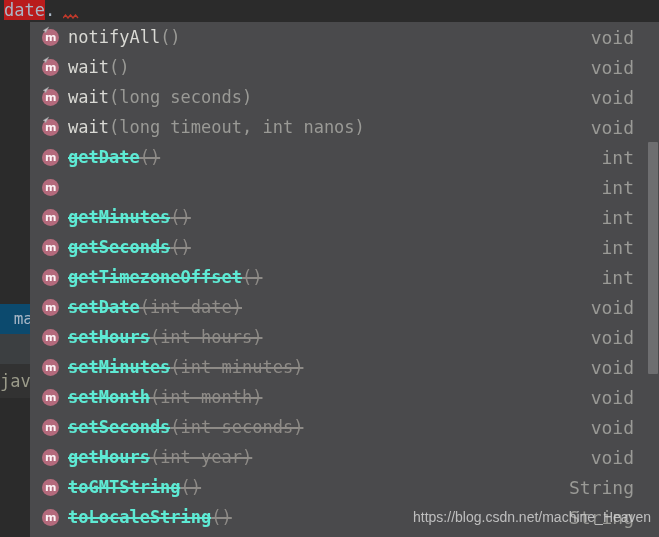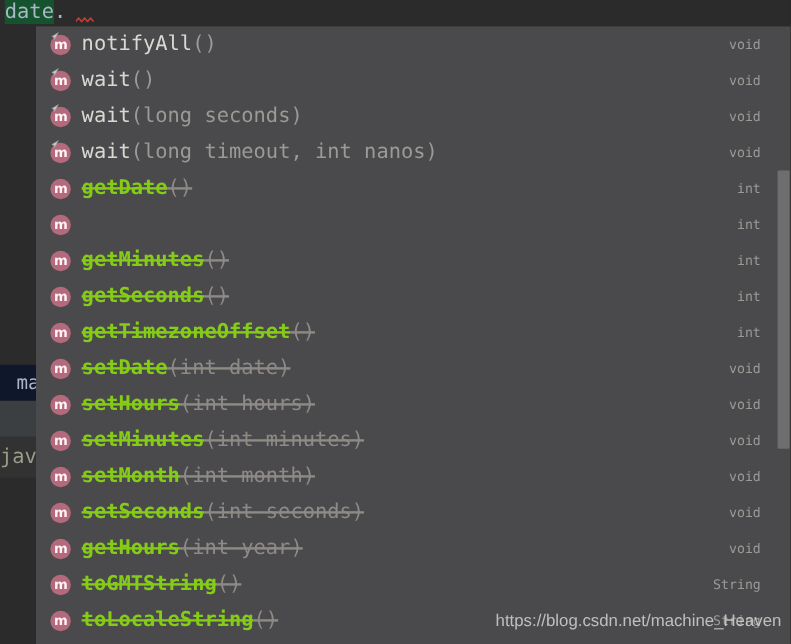--- a/index.html
+++ b/index.html
@@ -31,21 +31,21 @@
     white-space: pre;
     color: #a9b7c6;
   }
   .code-line-1 {
     top: 0px;
     left: 4px;
     height: 21px;
     line-height: 21px;
   }
   .ident-hl {
-    background: #14532d;
+    background: #b91c1c;
     color: #a9b7c6;
   }
   .dot {
     color: #a9b7c6;
   }
   .squiggle {
     position: absolute;
     left: 63px;
     top: 14px;
     width: 20px;
@@ -53,21 +53,21 @@
     overflow: hidden;
   }
   .squiggle svg { display: block; }
 
   .editor-row-a {
     position: absolute;
     left: 0;
     top: 304px;
     width: 34px;
     height: 30px;
-    background: #0f172a;
+    background: #0c4a6e;
   }
   .editor-row-a .txt {
     position: absolute;
     right: 1px;
     top: 5px;
     font-family: "DejaVu Sans Mono", monospace;
     font-size: 16px;
     color: #a9b7c6;
     white-space: pre;
   }
@@ -159,39 +159,39 @@
   .sig {
     font-family: "DejaVu Sans Mono", monospace;
     font-size: 17px;
     white-space: pre;
     line-height: 19px;
   }
   .sig .mname { color: #d9d9d4; text-align: right; }
   .sig .mparams { color: #9a9a96; }
 
   .row.deprecated .sig .mname {
-    color: #84cc16;
+    color: #5eead4;
     font-weight: bold;
     text-decoration: line-through;
     text-decoration-thickness: 1.5px;
   }
   .row.deprecated .sig .mparams {
     color: #8e8b87;
     text-decoration: line-through;
     text-decoration-thickness: 1.5px;
   }
 
   .ret {
     position: absolute;
     right: 25px;
     top: 0;
     height: 30px;
     line-height: 31px;
     font-family: "DejaVu Sans Mono", monospace;
-    font-size: 11px;
+    font-size: 18px;
     color: #9a9a96;
     white-space: pre;
   }
 
   
   .scrollbar-track {
     position: absolute;
     right: 0px;
     top: 2px;
     width: 13px;

